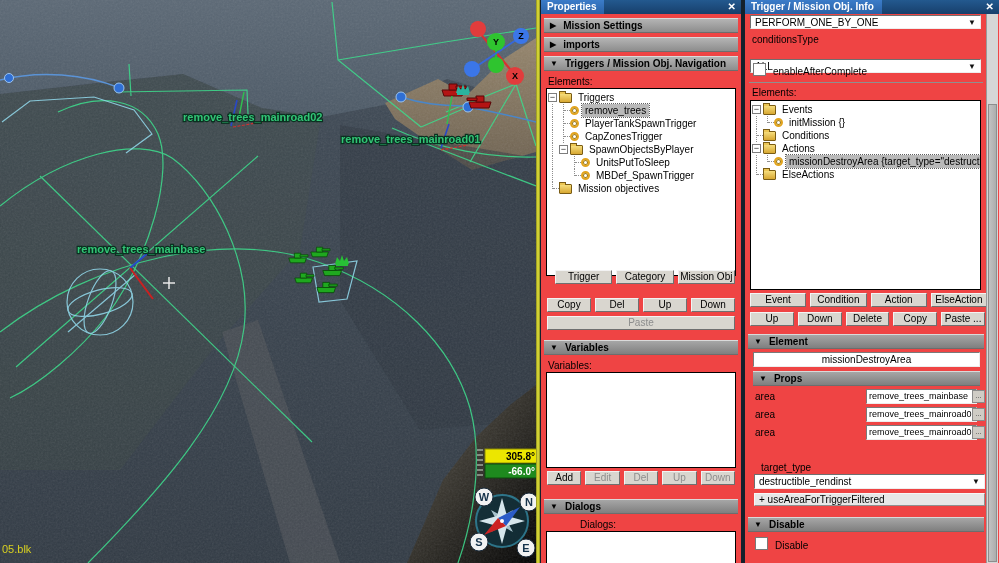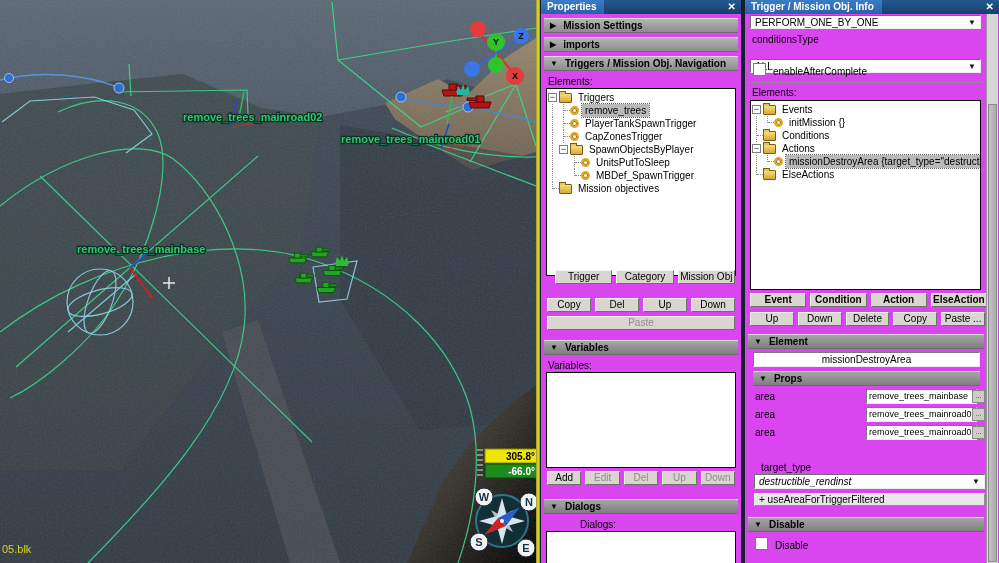--- a/index.html
+++ b/index.html
@@ -5,21 +5,21 @@
   * { margin:0; padding:0; box-sizing:border-box; }
   body { font-family:"Liberation Sans", sans-serif; background:#10161e; }
   .screen { position:relative; width:999px; height:563px; background:#14202b; overflow:hidden; }
 
   
   .viewport { position:absolute; left:0; top:0; width:536px; height:563px; background:#3b4652; }
   .vp-border { position:absolute; left:536px; top:0; width:4px; height:563px;
                background:linear-gradient(90deg,#8a8a20,#e8e83a,#8a8a20); }
 
   
-  .panel { position:absolute; top:0; height:563px; background:#d946ef; border-left:1px solid #51annotation5a5a; }
+  .panel { position:absolute; top:0; height:563px; background:#ef4444; border-left:1px solid #51annotation5a5a; }
   .panel-a { left:541px; width:200px; }
   .panel-b { left:745px; width:254px; }
 
   .titlebar { position:absolute; left:0; top:0; right:0; height:14px;
               background:linear-gradient(#23598f,#173f6b); display:flex; align-items:stretch; }
   .titletab { background:linear-gradient(#3b7cc9,#2a62a7); color:#fff; font-size:10px; font-weight:bold;
               padding:1px 8px 0 6px; white-space:nowrap; }
   .closebtn { margin-left:auto; color:#fff; font-size:10px; font-weight:bold; padding:1px 5px 0 5px; cursor:default; }
 
   .sechdr { position:absolute; left:3px; right:3px; height:15px;
@@ -405,21 +405,21 @@
         <span class="dot"></span>
         <span class="tl sel">missionDestroyArea {target_type="destructibl_</span>
       </div>
       <div class="trow">
         <span class="cn l"></span>
         <span class="folder"></span>
         <span class="tl">ElseActions</span>
       </div>
     </div>
 
-    <div class="btnrow" style="top:293px; left:5px; right:12px;font-weight:bold;">
+    <div class="btnrow" style="top:293px; left:5px; right:12px;">
       <div class="btn">Event</div>
       <div class="btn">Condition</div>
       <div class="btn">Action</div>
       <div class="btn">ElseAction</div>
     </div>
     <div class="btnrow" style="top:312px; left:5px; right:14px;">
       <div class="btn">Up</div>
       <div class="btn">Down</div>
       <div class="btn">Delete</div>
       <div class="btn">Copy</div>
@@ -447,21 +447,21 @@
       <span class="pv">remove_trees_mainroad0</span>
       <span class="pm">...</span>
     </div>
     <div class="proprow" style="top:425px;">
       <span class="pl">area</span>
       <span class="pv">remove_trees_mainroad0</span>
       <span class="pm">...</span>
     </div>
 
     <div class="flabel" style="top:462px; left:16px;">target_type</div>
-    <div class="dropdown" style="top:474px; left:9px; right:14px; height:15px;font-style:italic;">
+    <div class="dropdown" style="top:474px; left:9px; right:14px; height:15px;">
       <span>destructible_rendinst</span>
       <span class="da">▼</span>
     </div>
     <div class="flatbtn" style="top:493px;">+ useAreaForTriggerFiltered</div>
 
     <div class="sechdr subhdr" style="top:517px; right:15px;">
       <span class="arr">▼</span>
       <span>Disable</span>
     </div>
     <div class="checkbox" style="top:537px; left:10px;"></div>

